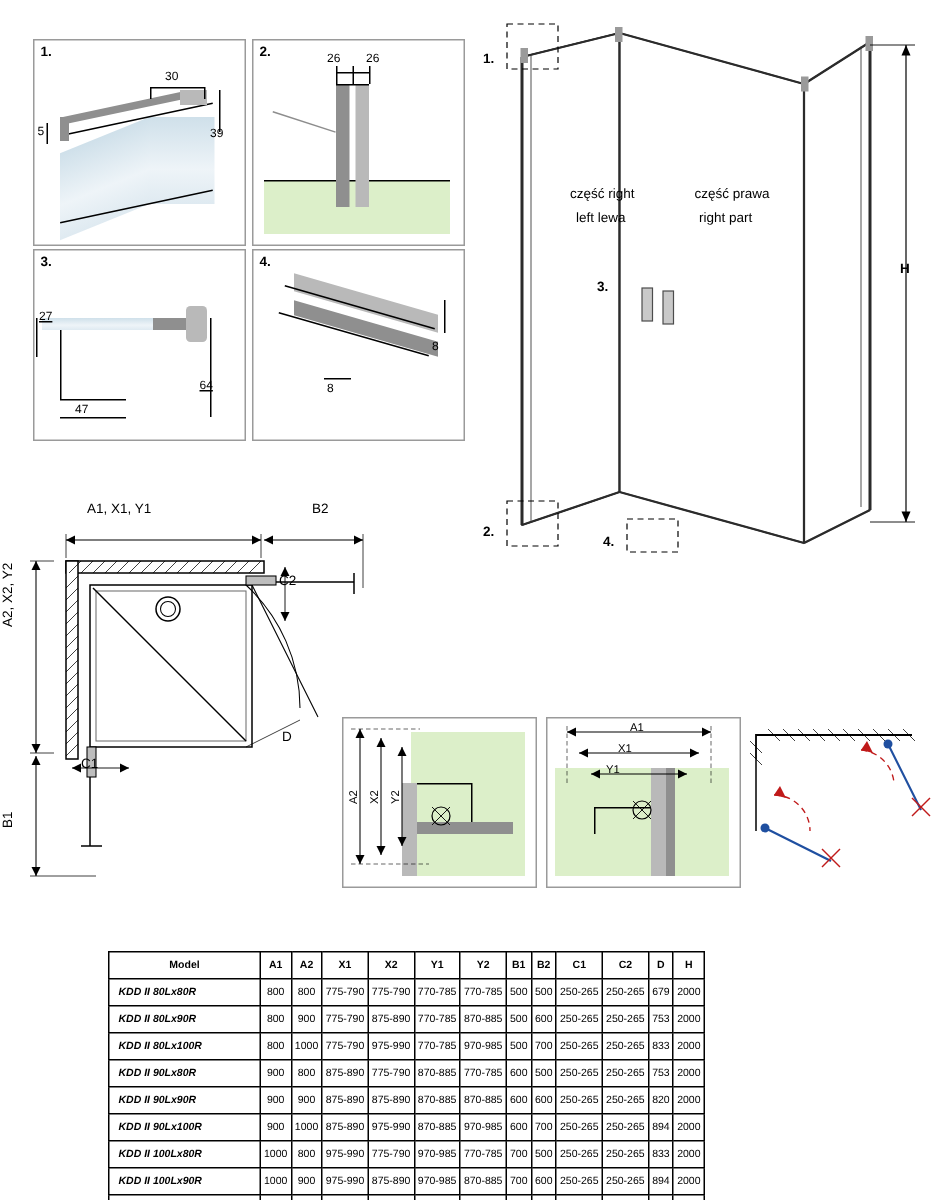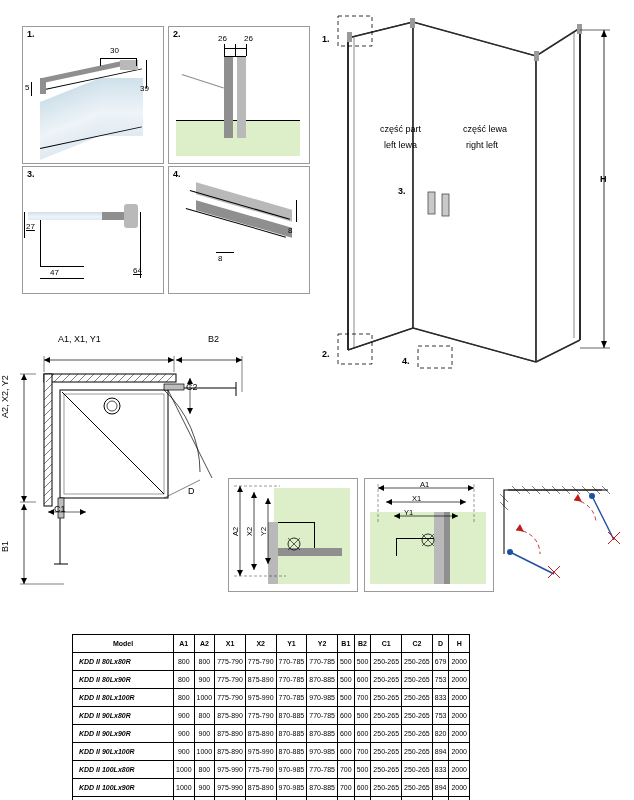--- a/index.html
+++ b/index.html
@@ -68,25 +68,25 @@
   <div class="lnG" style="left:182px;top:74px;width:44px;height:1px;transform:rotate(18deg);transform-origin:left top;"></div>
 
   <div class="box" style="left:22px;top:166px;width:140px;height:126px;"></div>
   <div class="lbl-b" style="left:27px;top:169px;">3.</div>
   <div class="glass" style="left:28px;top:212px;width:74px;height:8px;"></div>
   <div class="greyd" style="left:102px;top:212px;width:24px;height:8px;"></div>
   <div class="grey" style="left:124px;top:204px;width:14px;height:24px;border-radius:3px;"></div>
   <div class="ln" style="left:40px;top:220px;width:1px;height:46px;"></div>
   <div class="ln" style="left:40px;top:266px;width:44px;height:1px;"></div>
   <div class="ln" style="left:24px;top:212px;width:1px;height:26px;"></div>
-  <div class="dim" style="left:26px;top:222px;text-decoration:underline;">27</div>
+  <div class="dim" style="left:26px;top:206px;text-decoration:underline;">27</div>
   <div class="ln" style="left:40px;top:278px;width:44px;height:1px;"></div>
   <div class="dim" style="left:50px;top:268px;">47</div>
   <div class="ln" style="left:140px;top:212px;width:1px;height:66px;"></div>
-  <div class="dim" style="left:133px;top:266px;text-decoration:underline;">64</div>
+  <div class="dim" style="left:133px;top:252px;text-decoration:underline;">64</div>
 
   <div class="box" style="left:168px;top:166px;width:140px;height:126px;"></div>
   <div class="lbl-b" style="left:173px;top:169px;">4.</div>
   <div class="grey" style="left:196px;top:196px;width:96px;height:12px;transform:skewY(16deg);"></div>
   <div class="greyd" style="left:196px;top:214px;width:96px;height:10px;transform:skewY(16deg);"></div>
   <div class="ln" style="left:190px;top:190px;width:104px;height:1px;transform:rotate(16deg);transform-origin:left top;"></div>
   <div class="ln" style="left:186px;top:208px;width:104px;height:1px;transform:rotate(16deg);transform-origin:left top;"></div>
   <div class="ln" style="left:296px;top:200px;width:1px;height:22px;"></div>
   <div class="dim" style="left:288px;top:226px;">8</div>
   <div class="ln" style="left:216px;top:252px;width:18px;height:1px;"></div>
@@ -135,24 +135,24 @@
       <polygon points="286,20 283,27 289,27" fill="#000"></polygon>
       <polygon points="286,338 283,331 289,331" fill="#000"></polygon>
       <line x1="262" y1="20" x2="292" y2="20" stroke="#000" stroke-width="0.6"></line>
       <line x1="262" y1="338" x2="292" y2="338" stroke="#000" stroke-width="0.6"></line>
     </svg>
   </div>
   <div class="lbl-b" style="left:322px;top:34px;">1.</div>
   <div class="lbl-b" style="left:322px;top:349px;">2.</div>
   <div class="lbl-b" style="left:398px;top:186px;">3.</div>
   <div class="lbl-b" style="left:402px;top:356px;">4.</div>
-  <div class="lbl" style="left:380px;top:124px;">część part</div>
+  <div class="lbl" style="left:380px;top:124px;">część right</div>
   <div class="lbl" style="left:384px;top:140px;">left lewa</div>
-  <div class="lbl" style="left:463px;top:124px;">część lewa</div>
-  <div class="lbl" style="left:466px;top:140px;">right left</div>
+  <div class="lbl" style="left:463px;top:124px;">część prawa</div>
+  <div class="lbl" style="left:466px;top:140px;">right part</div>
   <div class="lbl-b" style="left:600px;top:174px;">H</div>
 
   <div class="abs" style="left:14px;top:352px;width:240px;height:252px;">
     <svg width="240" height="252" viewBox="0 0 240 252">
 
       <rect x="30" y="22" width="132" height="8" fill="#ffffff" stroke="#000" stroke-width="1"></rect>
       <rect x="30" y="22" width="8" height="132" fill="#ffffff" stroke="#000" stroke-width="1"></rect>
       <g stroke="#000" stroke-width="0.5">
         <line x1="32" y1="30" x2="40" y2="22"></line>
           <line x1="40" y1="30" x2="48" y2="22"></line>

